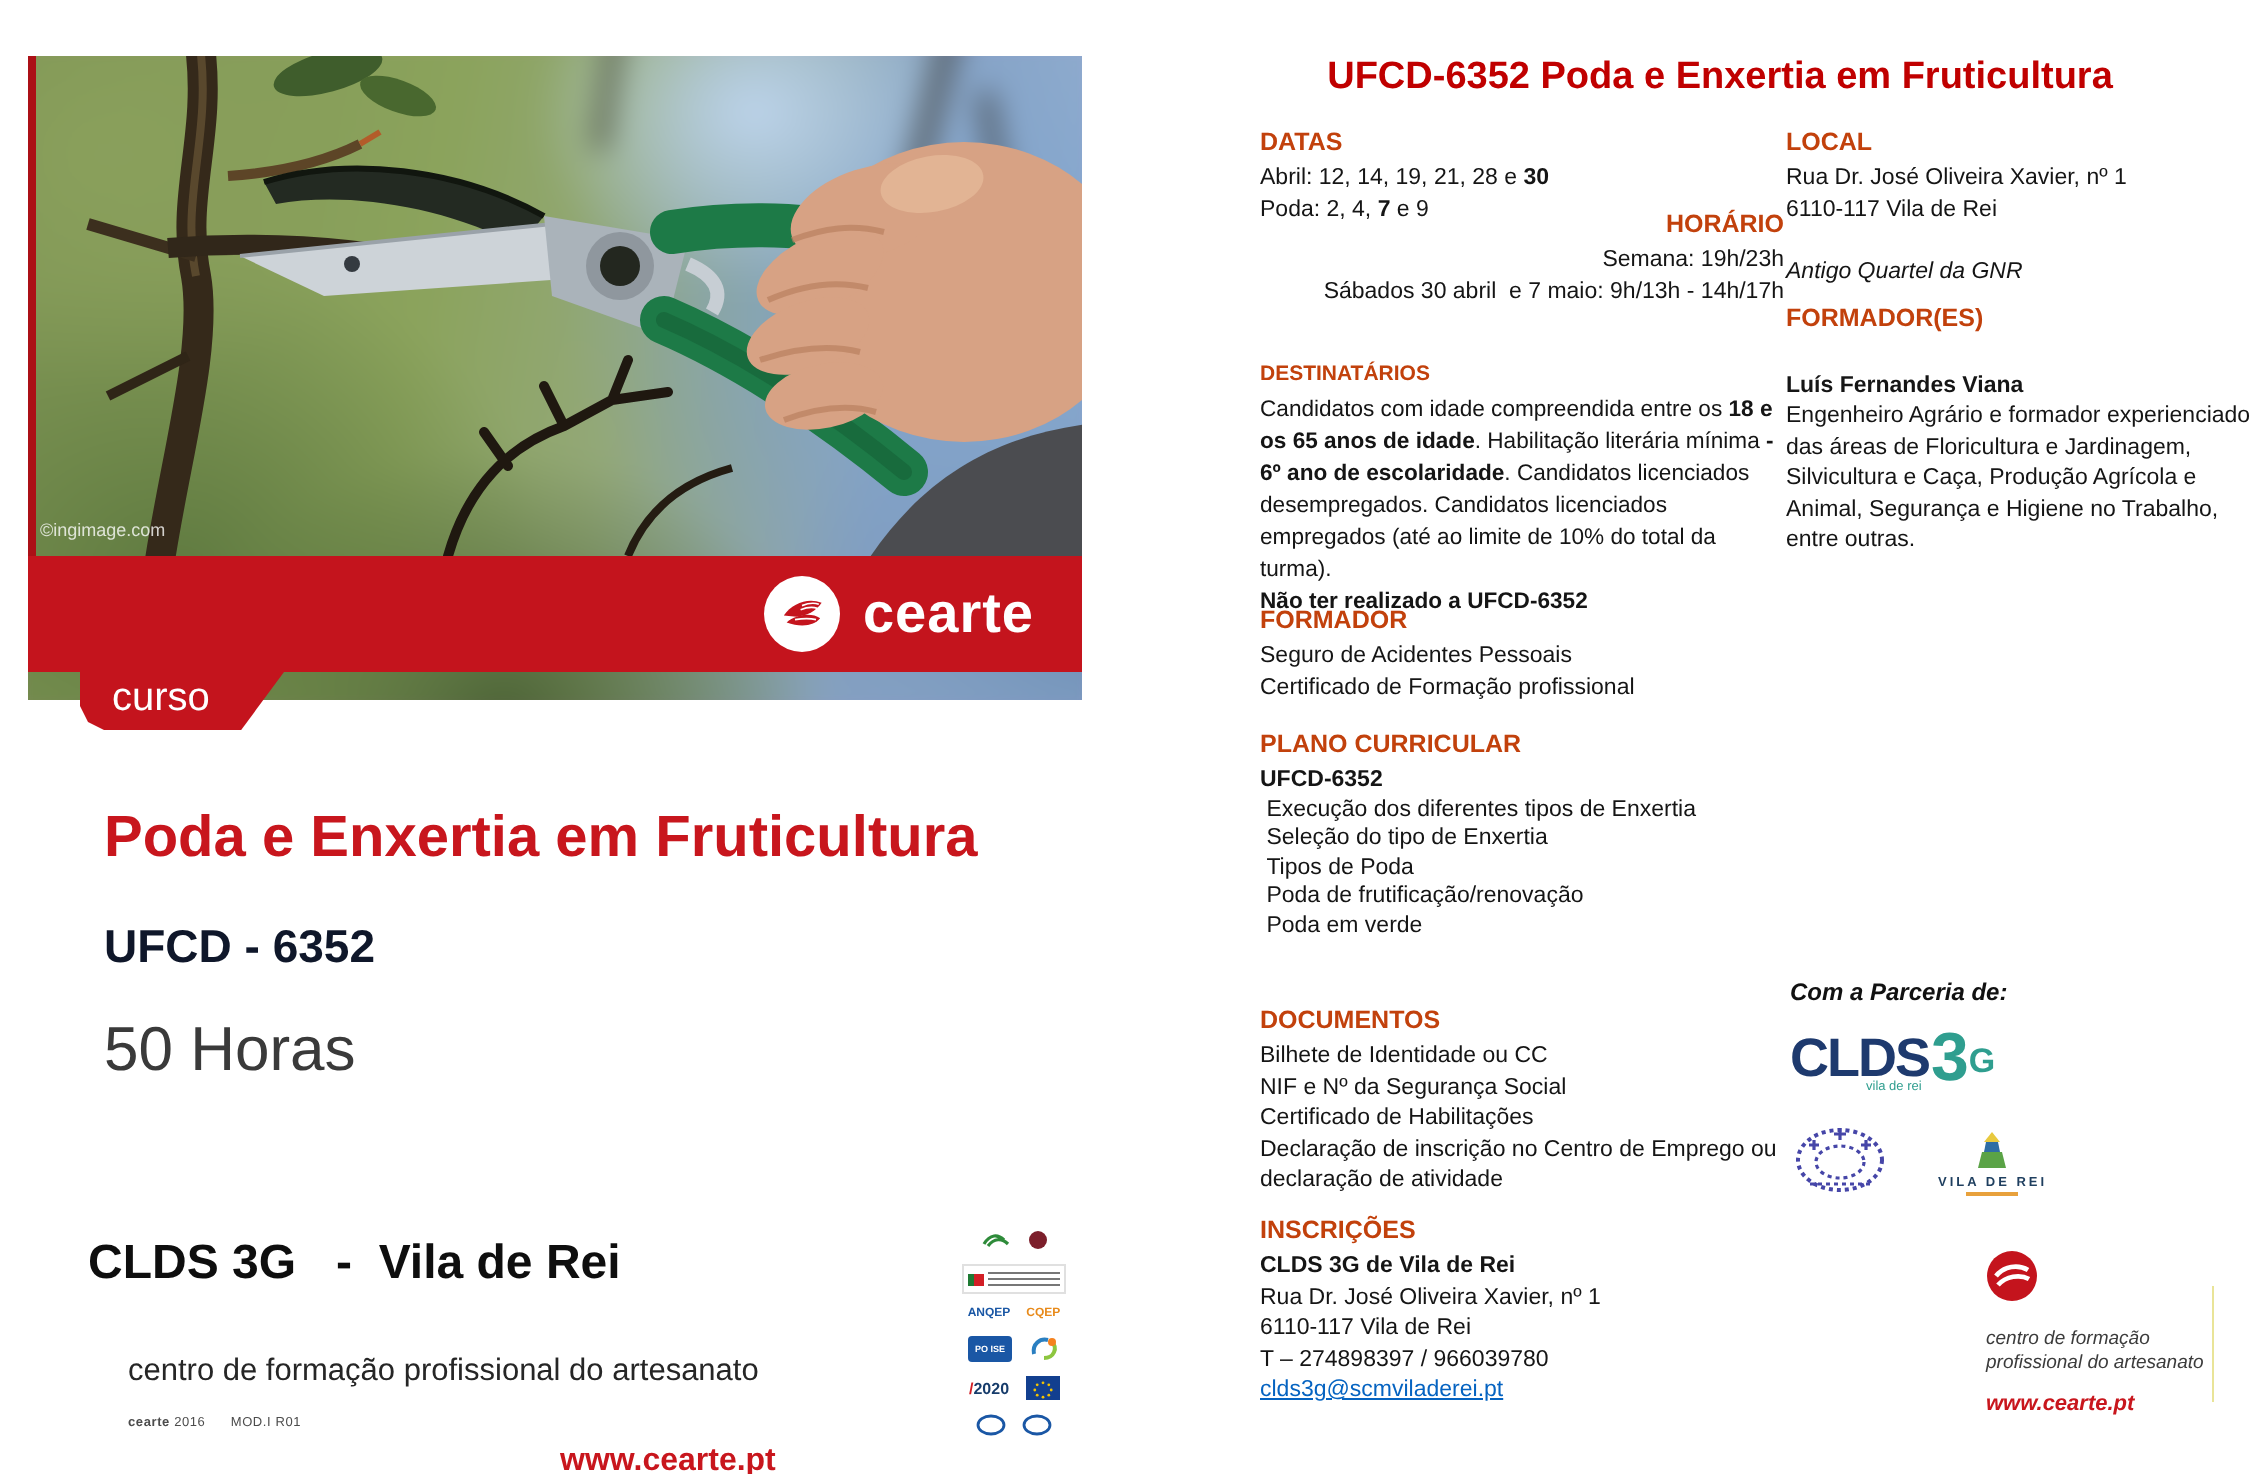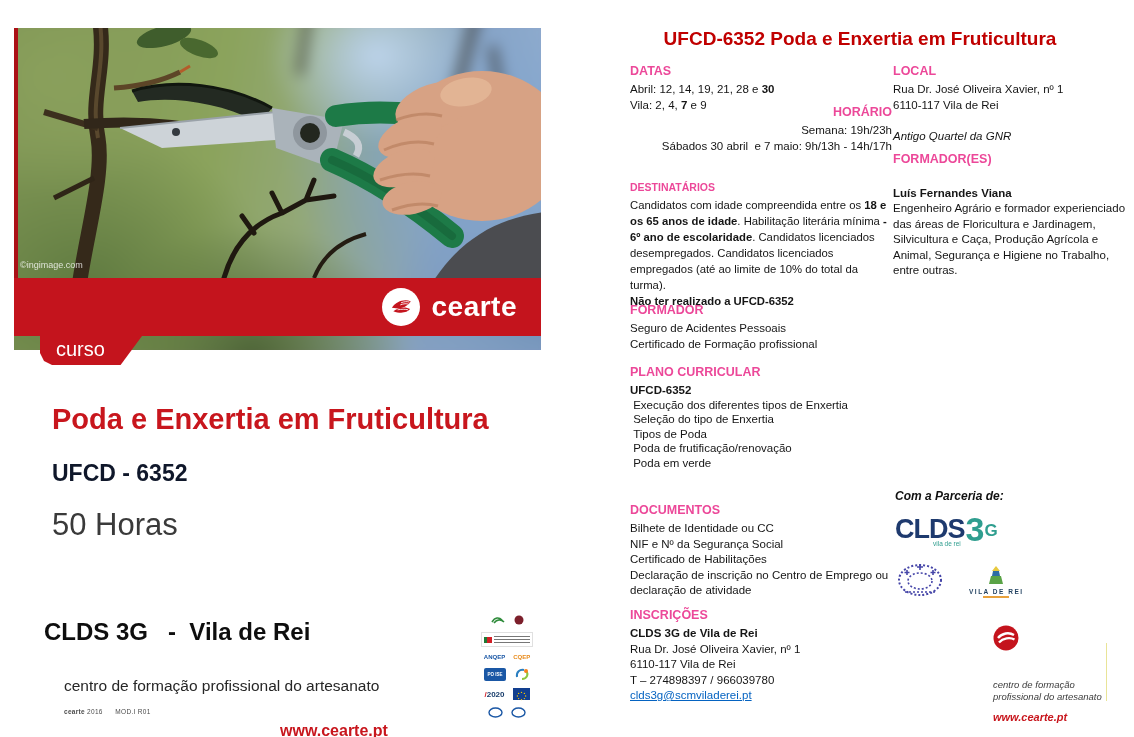--- a/index.html
+++ b/index.html
@@ -59,21 +59,21 @@
   .poise{width:22px;height:13px;background:#1a57a5;color:#fff;font-size:4.5px;font-weight:bold;
          display:flex;align-items:center;justify-content:center;border-radius:2px;}
   .p2020{font-size:8px;font-weight:bold;color:#173c6b;}
   .p2020 .slash{color:#d21f26;}
   .euflag{width:17px;height:12px;background:#123f8f;position:relative;}
 
   
   #r-title{left:620px;top:28px;width:480px;text-align:center;
            font-size:19px;font-weight:bold;color:#c00000;}
   .sec{position:absolute;width:262px;}
-  .sec-h{font-size:12.5px;font-weight:bold;color:#ec4899;margin-bottom:4px;}
+  .sec-h{font-size:12.5px;font-weight:bold;color:#c2410c;margin-bottom:4px;}
   .sec-h.small{font-size:10.5px;}
   .sec-body{font-size:11.5px;line-height:15.5px;color:#151515;}
   #sec-datas{left:630px;top:64px;}
   #sec-horario{left:630px;top:105px;text-align:right;}
   #sec-destinatarios{left:630px;top:181px;}
   #sec-destinatarios .sec-body{font-size:11.3px;line-height:16px;}
   #sec-regalias{left:630px;top:303px;}
   #sec-plano{left:630px;top:365px;}
   #sec-plano .sec-body{line-height:14.6px;}
   #sec-documentos{left:630px;top:503px;}
@@ -87,21 +87,21 @@
   .clds-main{font-size:27px;font-weight:bold;color:#1e3a6e;letter-spacing:-1px;line-height:26px;}
   .clds-3{font-size:34px;font-weight:bold;color:#2f9e8f;line-height:26px;margin-left:1px;}
   .clds-g{font-size:17px;font-weight:bold;color:#2f9e8f;line-height:22px;}
   .clds-sub{font-size:6.5px;color:#2f9e8f;margin-left:38px;margin-top:-2px;}
   #partner-row{left:897px;top:560px;display:flex;gap:26px;align-items:flex-end;}
   .vila-wrap{display:flex;flex-direction:column;align-items:center;}
   .vila-text{font-size:6.5px;font-weight:bold;color:#1f3f5f;letter-spacing:1.5px;margin-top:2px;}
   .vila-sub{width:26px;height:2px;background:#e8a13c;margin-top:1px;}
 
   #cearte-block{left:993px;top:625px;width:128px;}
-  #cearte-block .cb-text{font-size:9.5px;font-style:italic;color:#3c3c3c;line-height:12px;margin-top:24px;}
+  #cearte-block .cb-text{font-size:9.5px;font-style:italic;color:#3c3c3c;line-height:12px;margin-top:8px;}
   #cearte-block .cb-site{font-size:11px;font-weight:bold;font-style:italic;color:#c8161d;margin-top:8px;}
   #yline{left:1106px;top:643px;width:1px;height:58px;background:#e9e498;}
 </style>
 </head>
 <body>
 
 <div id="page">
 
   <div id="poster" class="abs">
 
@@ -230,21 +230,21 @@
       </div>
     <div id="p-site" class="abs">www.cearte.pt</div>
   </div>
 
   <div id="r-title" class="abs">UFCD-6352  Poda e Enxertia em Fruticultura</div>
 
   <div id="sec-datas" class="sec">
     <div class="sec-h">DATAS</div>
     <div class="sec-body">
         <div class="tline"><span>Abril: 12, 14, 19, 21, 28 e </span><span class="b">30</span></div>
-        <div class="tline"><span>Vila: 2, 4, </span><span class="b">7</span><span> e 9</span></div>
+        <div class="tline"><span>Poda: 2, 4, </span><span class="b">7</span><span> e 9</span></div>
       </div>
   </div>
 
   <div id="sec-horario" class="sec">
     <div class="sec-h">HORÁRIO</div>
     <div class="sec-body">
         <div class="tline"><span>Semana: 19h/23h</span></div>
         <div class="tline"><span>Sábados 30 abril  e 7 maio: 9h/13h - 14h/17h</span></div>
       </div>
   </div>

